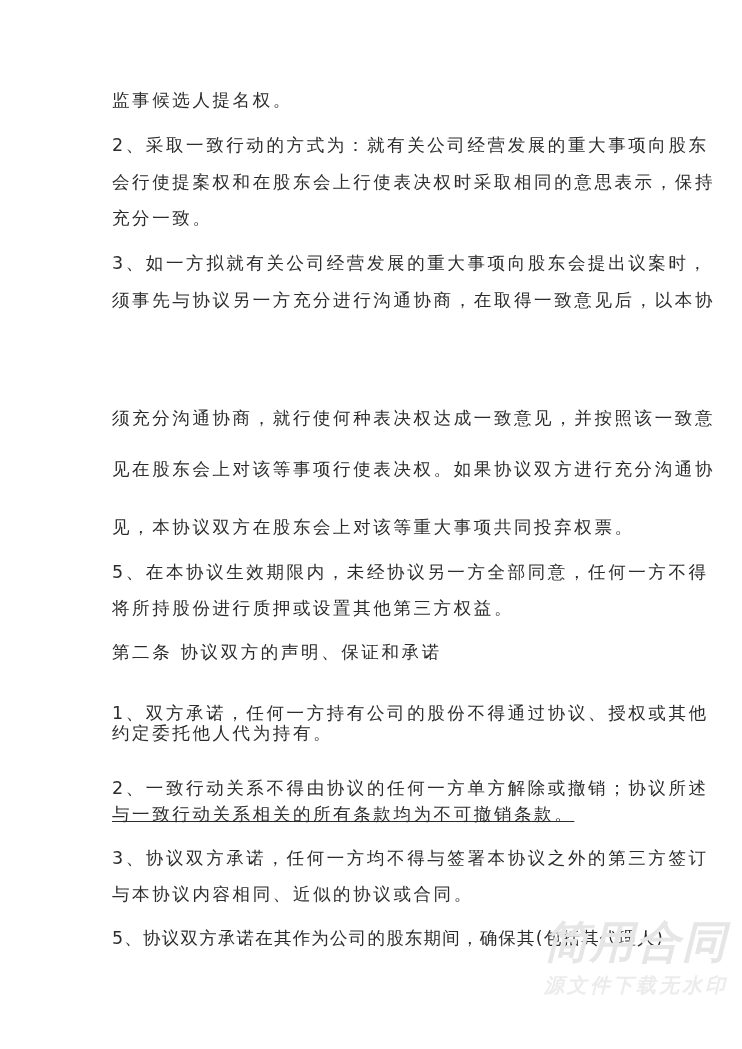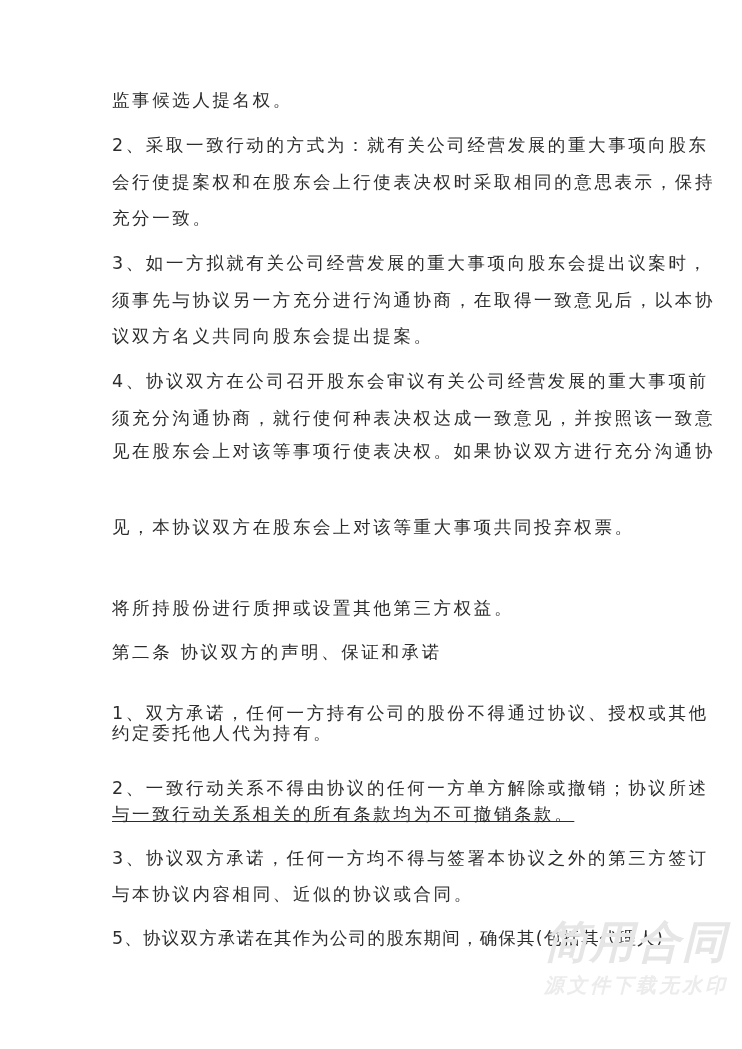--- a/index.html
+++ b/index.html
@@ -60,25 +60,24 @@
 </head>
 <body>
 
 <div class="page">
   <div class="line" style="top:89px;">监事候选人提名权。</div>
   <div class="line" style="top:134px;">2、采取一致行动的方式为：就有关公司经营发展的重大事项向股东</div>
   <div class="line" style="top:171px;">会行使提案权和在股东会上行使表决权时采取相同的意思表示，保持</div>
   <div class="line" style="top:207px;">充分一致。</div>
   <div class="line" style="top:252px;">3、如一方拟就有关公司经营发展的重大事项向股东会提出议案时，</div>
   <div class="line" style="top:289px;">须事先与协议另一方充分进行沟通协商，在取得一致意见后，以本协</div>
-  <div class="line" style="top:325px;">议双方名义共同向股东会提出提案。</div>
-  <div class="line" style="top:370px;">4、协议双方在公司召开股东会审议有关公司经营发展的重大事项前</div>
   <div class="line" style="top:407px;">须充分沟通协商，就行使何种表决权达成一致意见，并按照该一致意</div>
-  <div class="line" style="top:440px;">见在股东会上对该等事项行使表决权。如果协议双方进行充分沟通协</div>
+  <div class="line" style="top:458px;">见在股东会上对该等事项行使表决权。如果协议双方进行充分沟通协</div>
   <div class="line" style="top:516px;">见，本协议双方在股东会上对该等重大事项共同投弃权票。</div>
+  <div class="line" style="top:561px;">5、在本协议生效期限内，未经协议另一方全部同意，任何一方不得</div>
   <div class="line" style="top:597px;">将所持股份进行质押或设置其他第三方权益。</div>
   <div class="line" style="top:641px;">第二条 协议双方的声明、保证和承诺</div>
   <div class="line" style="top:702px;">1、双方承诺，任何一方持有公司的股份不得通过协议、授权或其他</div>
   <div class="line" style="top:722px;">约定委托他人代为持有。</div>
   <div class="line" style="top:766px;margin-top:11px;">2、一致行动关系不得由协议的任何一方单方解除或撤销；协议所述</div>
   <div class="line" style="top:803px;text-decoration:underline;">与一致行动关系相关的所有条款均为不可撤销条款。</div>
   <div class="line" style="top:847px;">3、协议双方承诺，任何一方均不得与签署本协议之外的第三方签订</div>
   <div class="line" style="top:883px;">与本协议内容相同、近似的协议或合同。</div>
   <div class="line" style="top:927px; letter-spacing:1.2px;">5、协议双方承诺在其作为公司的股东期间，确保其(包括其代理人)</div>
 

